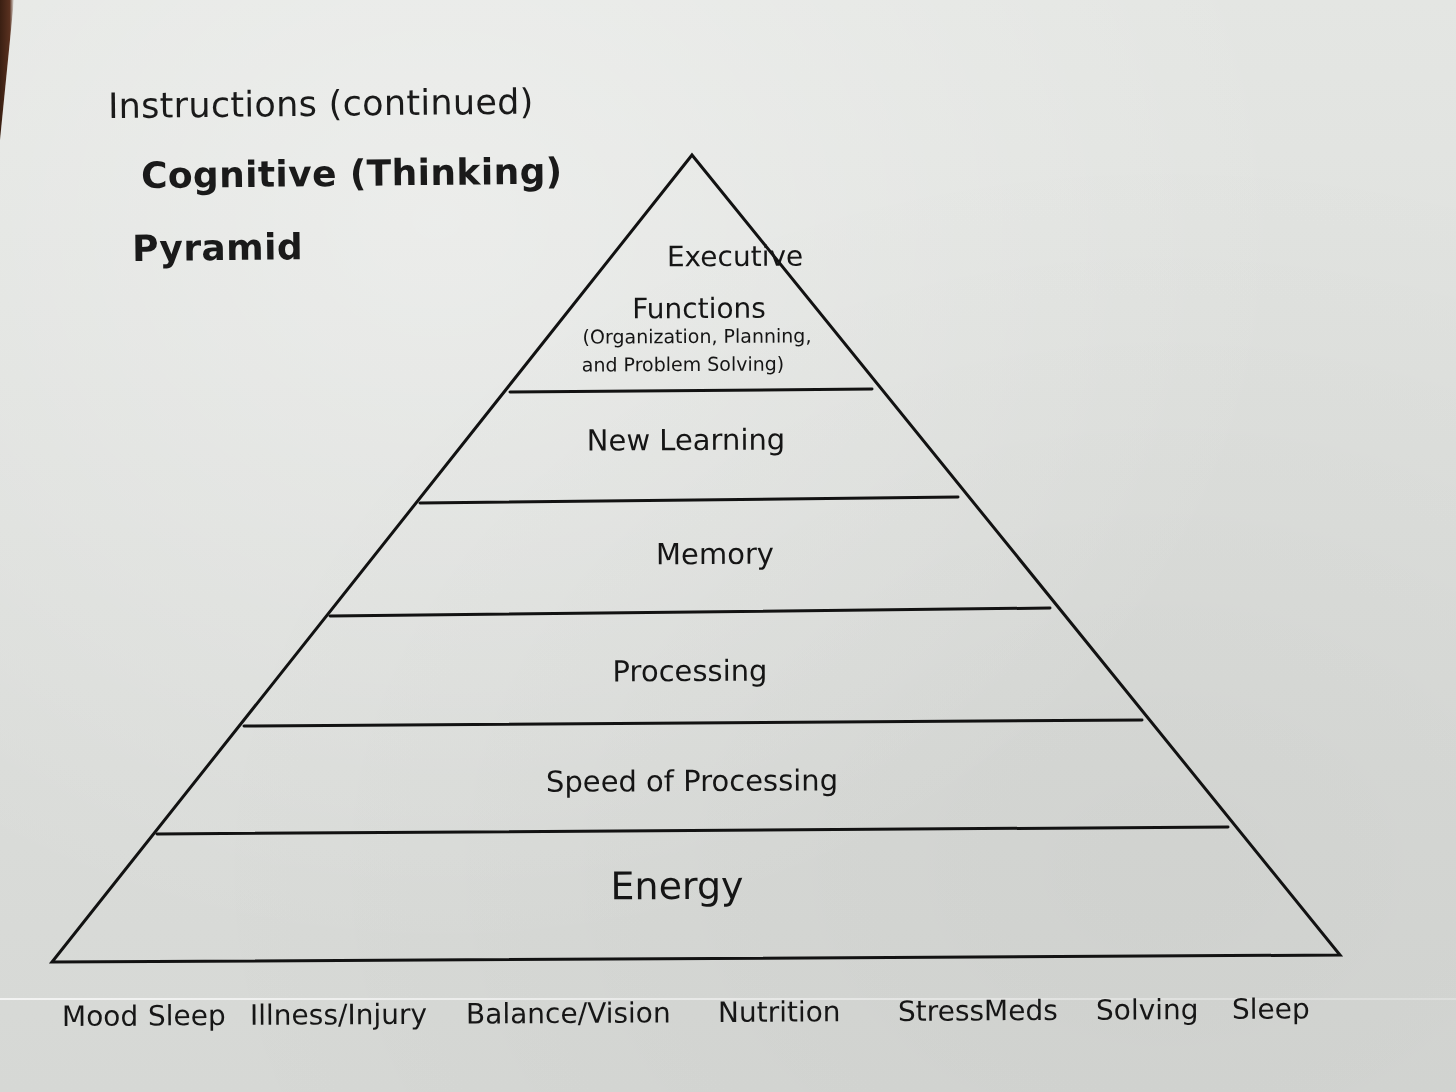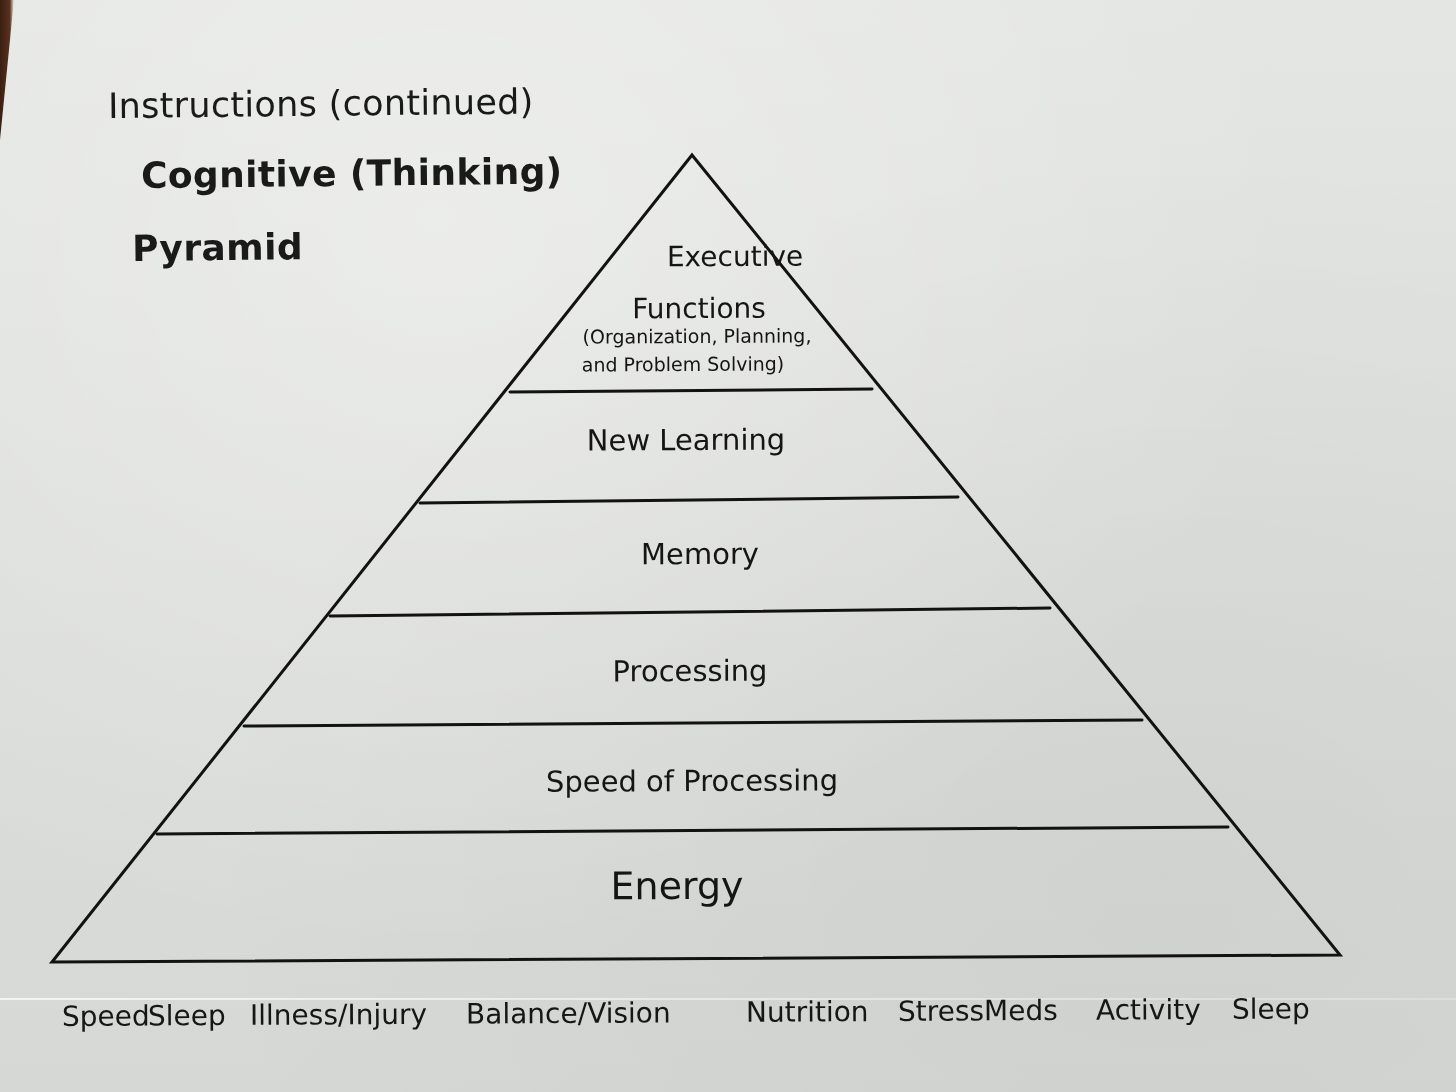--- a/index.html
+++ b/index.html
@@ -75,21 +75,21 @@
       white-space: nowrap;
       transform: translateX(-50%) rotate(-0.3deg);
       font-size: 29px;
       color: #151515;
     }
     .lvl-exec-1 { left: 695px; top: 240px; font-size: 28px; margin-left: 40px; }
     .lvl-exec-2 { left: 699px; top: 284px; font-size: 28px; margin-top: 8px; }
     .lvl-exec-3 { left: 697px; top: 325px; font-size: 19px; }
     .lvl-exec-4 { left: 683px; top: 353px; font-size: 19px; }
     .lvl-newlearning { left: 686px; top: 423px; }
-    .lvl-memory { left: 700px; top: 537px; }
+    .lvl-memory { left: 715px; top: 537px; }
     .lvl-attention { left: 690px; top: 654px; }
     .lvl-speed { left: 692px; top: 764px; }
     .lvl-energy { left: 677px; top: 864px; font-size: 38px; }
 
     .factors {
       position: absolute;
       left: 62px; top: 1000px;
       width: 1270px;
       height: 40px;
       transform: rotate(-0.35deg);
@@ -129,22 +129,22 @@
 <div class="level-label lvl-exec-2">Functions</div>
 <div class="level-label lvl-exec-3">(Organization, Planning,</div>
 <div class="level-label lvl-exec-4">and Problem Solving)</div>
 <div class="level-label lvl-newlearning">New Learning</div>
 <div class="level-label lvl-memory">Memory</div>
 <div class="level-label lvl-attention">Processing</div>
 <div class="level-label lvl-speed">Speed of Processing</div>
 <div class="level-label lvl-energy">Energy</div>
 
 <div class="factors">
-  <span class="factor" style="left:0px">Speed</span>
+  <span class="factor" style="left:0px">Mood</span>
   <span class="factor" style="left:86px">Sleep</span>
   <span class="factor" style="left:188px">Illness/Injury</span>
   <span class="factor" style="left:404px">Balance/Vision</span>
-  <span class="factor" style="left:684px">Nutrition</span>
+  <span class="factor" style="left:656px">Nutrition</span>
   <span class="factor" style="left:836px">Stress</span>
   <span class="factor" style="left:922px">Meds</span>
-  <span class="factor" style="left:1034px">Activity</span>
+  <span class="factor" style="left:1034px">Solving</span>
   <span class="factor" style="left:1170px">Sleep</span>
 </div>
 
 </body></html>

